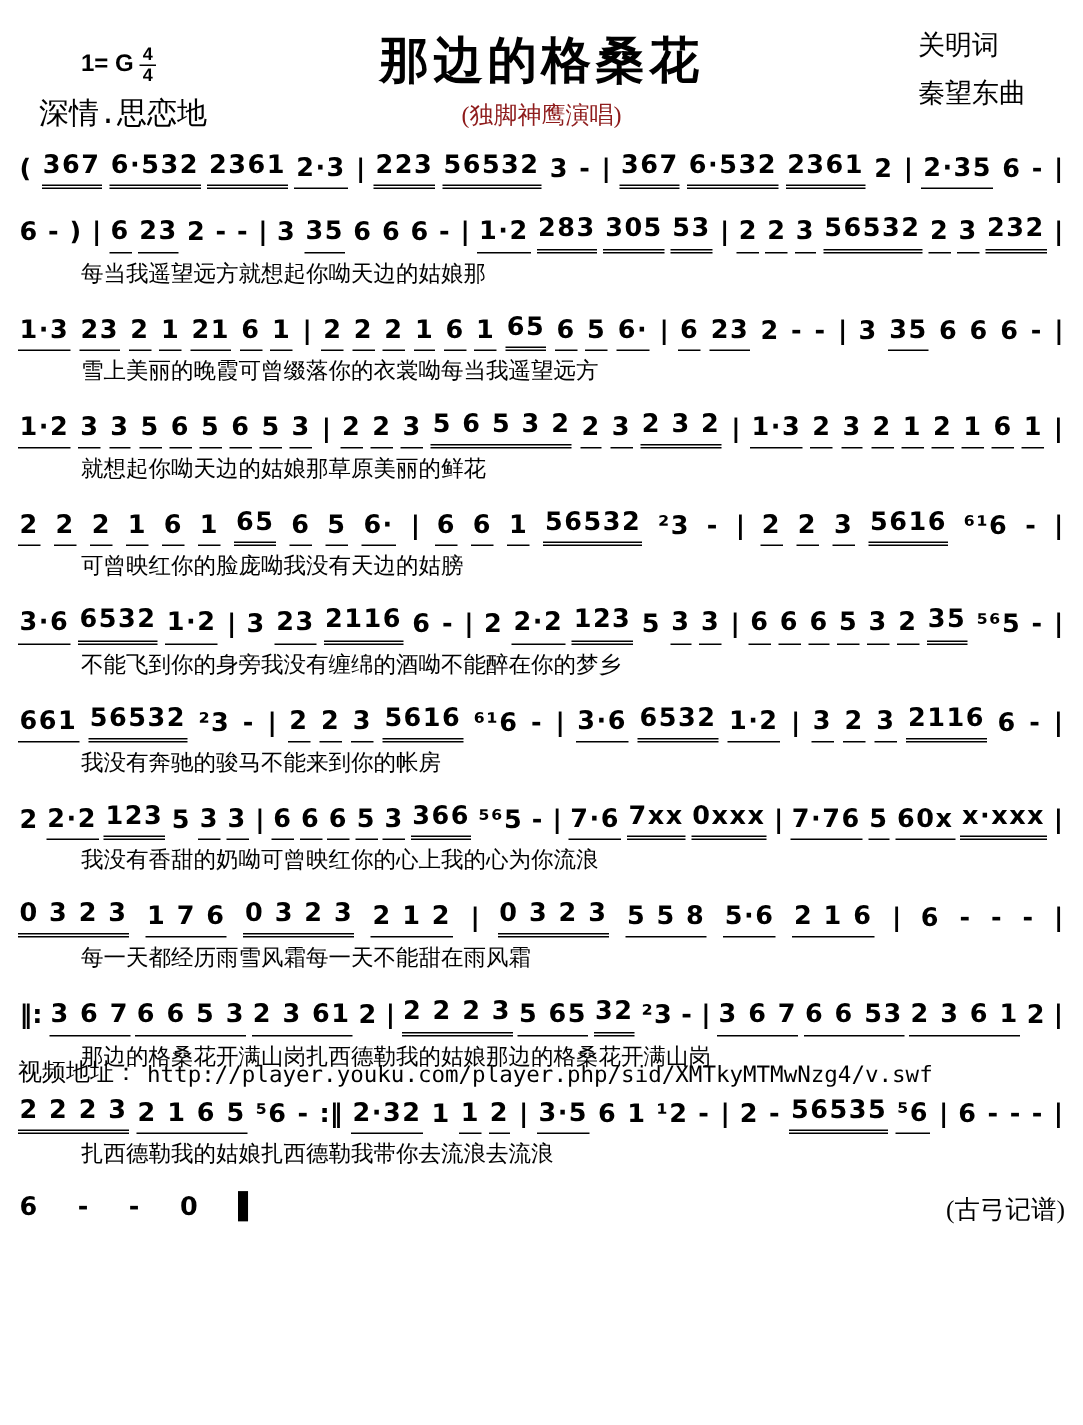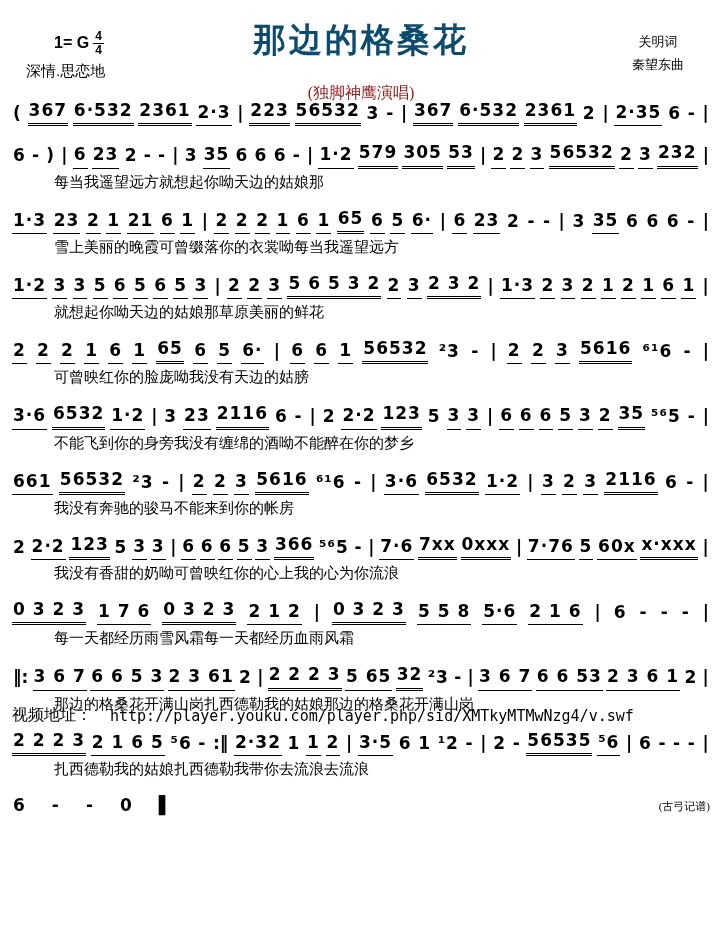--- a/index.html
+++ b/index.html
@@ -9,66 +9,66 @@
     font-family:"Liberation Sans","DejaVu Sans",sans-serif;
     color:#000;
   }
   .sheet { width:722px; height:754px; padding:6px 12px 0 12px; position:relative; }
 
   
   .hdr { position:relative; height:88px; }
   .keysig { position:absolute; left:42px; top:24px; font-size:16px; font-weight:bold; display:flex; align-items:center; gap:4px; }
   .frac { display:inline-flex; flex-direction:column; text-align:center; font-size:12px; line-height:1.05; font-weight:bold; }
   .frac .num { border-bottom:1px solid #000; padding:0 2px; }
-  .mood { position:absolute; left:14px; top:56px; font-size:15px; font-family:Liberation Sans, sans-serif; }
+  .mood { position:absolute; left:14px; top:56px; font-size:20px; font-family:Liberation Mono, monospace; }
   .title { text-align:center; padding-top:12px; font-size:33px; font-weight:bold; letter-spacing:3px; }
-  .subtitle { text-align:center; font-size:16px; margin-top:20px; font-family:"Liberation Serif","DejaVu Serif",serif; }
-  .credits { position:absolute; right:26px; top:24px; text-align:center; font-size:13px; line-height:1.8; font-family:"Liberation Serif","DejaVu Serif",serif; }
+  .subtitle { text-align:center; font-size:16px; margin-top:4px; font-family:"Liberation Serif","DejaVu Serif",serif; }
+  .credits { position:absolute; right:26px; top:8px; text-align:left; font-size:18px; line-height:1.8; font-family:"Liberation Serif","DejaVu Serif",serif; }
 
   
   .score { margin-top:6px; }
   .system { margin-bottom:16px; }
   .notation-row {
     display:flex; justify-content:space-between; align-items:flex-end;
     font-weight:bold; font-size:17px; line-height:1.25;
     font-family:"DejaVu Sans","Liberation Sans",sans-serif;
   }
   .notation-row.left { justify-content:flex-start; gap:24px; }
   .tok { white-space:pre; padding:0 1px 2px 1px; letter-spacing:1px; }
   .tok.u1 { border-bottom:1px solid #000; }
   .tok.u2 { border-bottom:3px double #000; }
   .tok.bar { padding-bottom:2px; letter-spacing:0; }
-  .right-note { margin-left:auto; font-weight:normal; font-size:11px; font-family:"Liberation Serif","DejaVu Serif",serif; align-self:center; }
+  .right-note { margin-left:auto; font-weight:normal; font-size:17px; font-family:"Liberation Serif","DejaVu Serif",serif; align-self:center; }
   .lyrics-row {
     display:flex; justify-content:flex-start;
     font-size:15px; margin-top:4px; padding:0 30px 0 42px;
   }
   .lyric-word { white-space:pre; }
   .repeat-note { font-size:15px; margin:2px 0 6px 6px; }
 
   
   .footer { position:absolute; left:12px; bottom:28px; font-size:16px; display:flex; align-items:center; }
   .footer .flabel { font-family:"Liberation Serif","DejaVu Serif",serif; }
-  .footer .furl { font-family:"DejaVu Sans Mono","Liberation Mono",monospace; font-size:15px; margin-left:18px; }
+  .footer .furl { font-family:"DejaVu Sans Mono","Liberation Mono",monospace; font-size:15px; margin-left:6px; }
 </style>
 </head>
 <body>
 
 <div class="sheet">
 
   <div class="hdr">
     <div class="keysig">
       <span>1= G</span>
       <span class="frac">
         <span class="num">4</span>
         <span class="den">4</span>
       </span>
     </div>
     <div class="mood">深情.思恋地</div>
-    <div class="title" style="color: #0c4a6e;">那边的格桑花</div>
+    <div class="title" style="color: #000000;">那边的格桑花</div>
     <div class="subtitle" style="color: rgb(142, 27, 27);">(独脚神鹰演唱)</div>
     <div class="credits">
       <div>关明词</div>
       <div>秦望东曲</div>
     </div>
   </div>
 
   <div class="score" id="score-lines">
       <div class="system">
         <div class="notation-row">
@@ -107,21 +107,21 @@
           <span class="tok u0">-</span>
           <span class="tok u0 bar">|</span>
           <span class="tok u0">3</span>
           <span class="tok u1">35</span>
           <span class="tok u0">6</span>
           <span class="tok u0">6</span>
           <span class="tok u0">6</span>
           <span class="tok u0">-</span>
           <span class="tok u0 bar">|</span>
           <span class="tok u1">1·2</span>
-          <span class="tok u2">579</span>
+          <span class="tok u2">283</span>
           <span class="tok u2">305</span>
           <span class="tok u2">53</span>
           <span class="tok u0 bar">|</span>
           <span class="tok u1">2</span>
           <span class="tok u1">2</span>
           <span class="tok u1">3</span>
           <span class="tok u2">56532</span>
           <span class="tok u1">2</span>
           <span class="tok u1">3</span>
           <span class="tok u2">232</span>
@@ -418,21 +418,21 @@
           <span class="tok u0">-</span>
           <span class="tok u0">-</span>
           <span class="tok u0 bar">|</span>
         </div>
         <div class="lyrics-row">
           <span class="lyric-word">每一天</span>
           <span class="lyric-word">都经历</span>
           <span class="lyric-word">雨雪</span>
           <span class="lyric-word">风霜</span>
           <span class="lyric-word">每一天</span>
-          <span class="lyric-word">都经历血</span>
+          <span class="lyric-word">不能甜在</span>
           <span class="lyric-word">雨风</span>
           <span class="lyric-word">霜</span>
         </div>
       </div>
       <div class="system">
         <div class="notation-row">
           <span class="tok u0 bar">‖:</span>
           <span class="tok u1">3 6 7</span>
           <span class="tok u1">6 6 5 3</span>
           <span class="tok u1">2 3 61</span>

